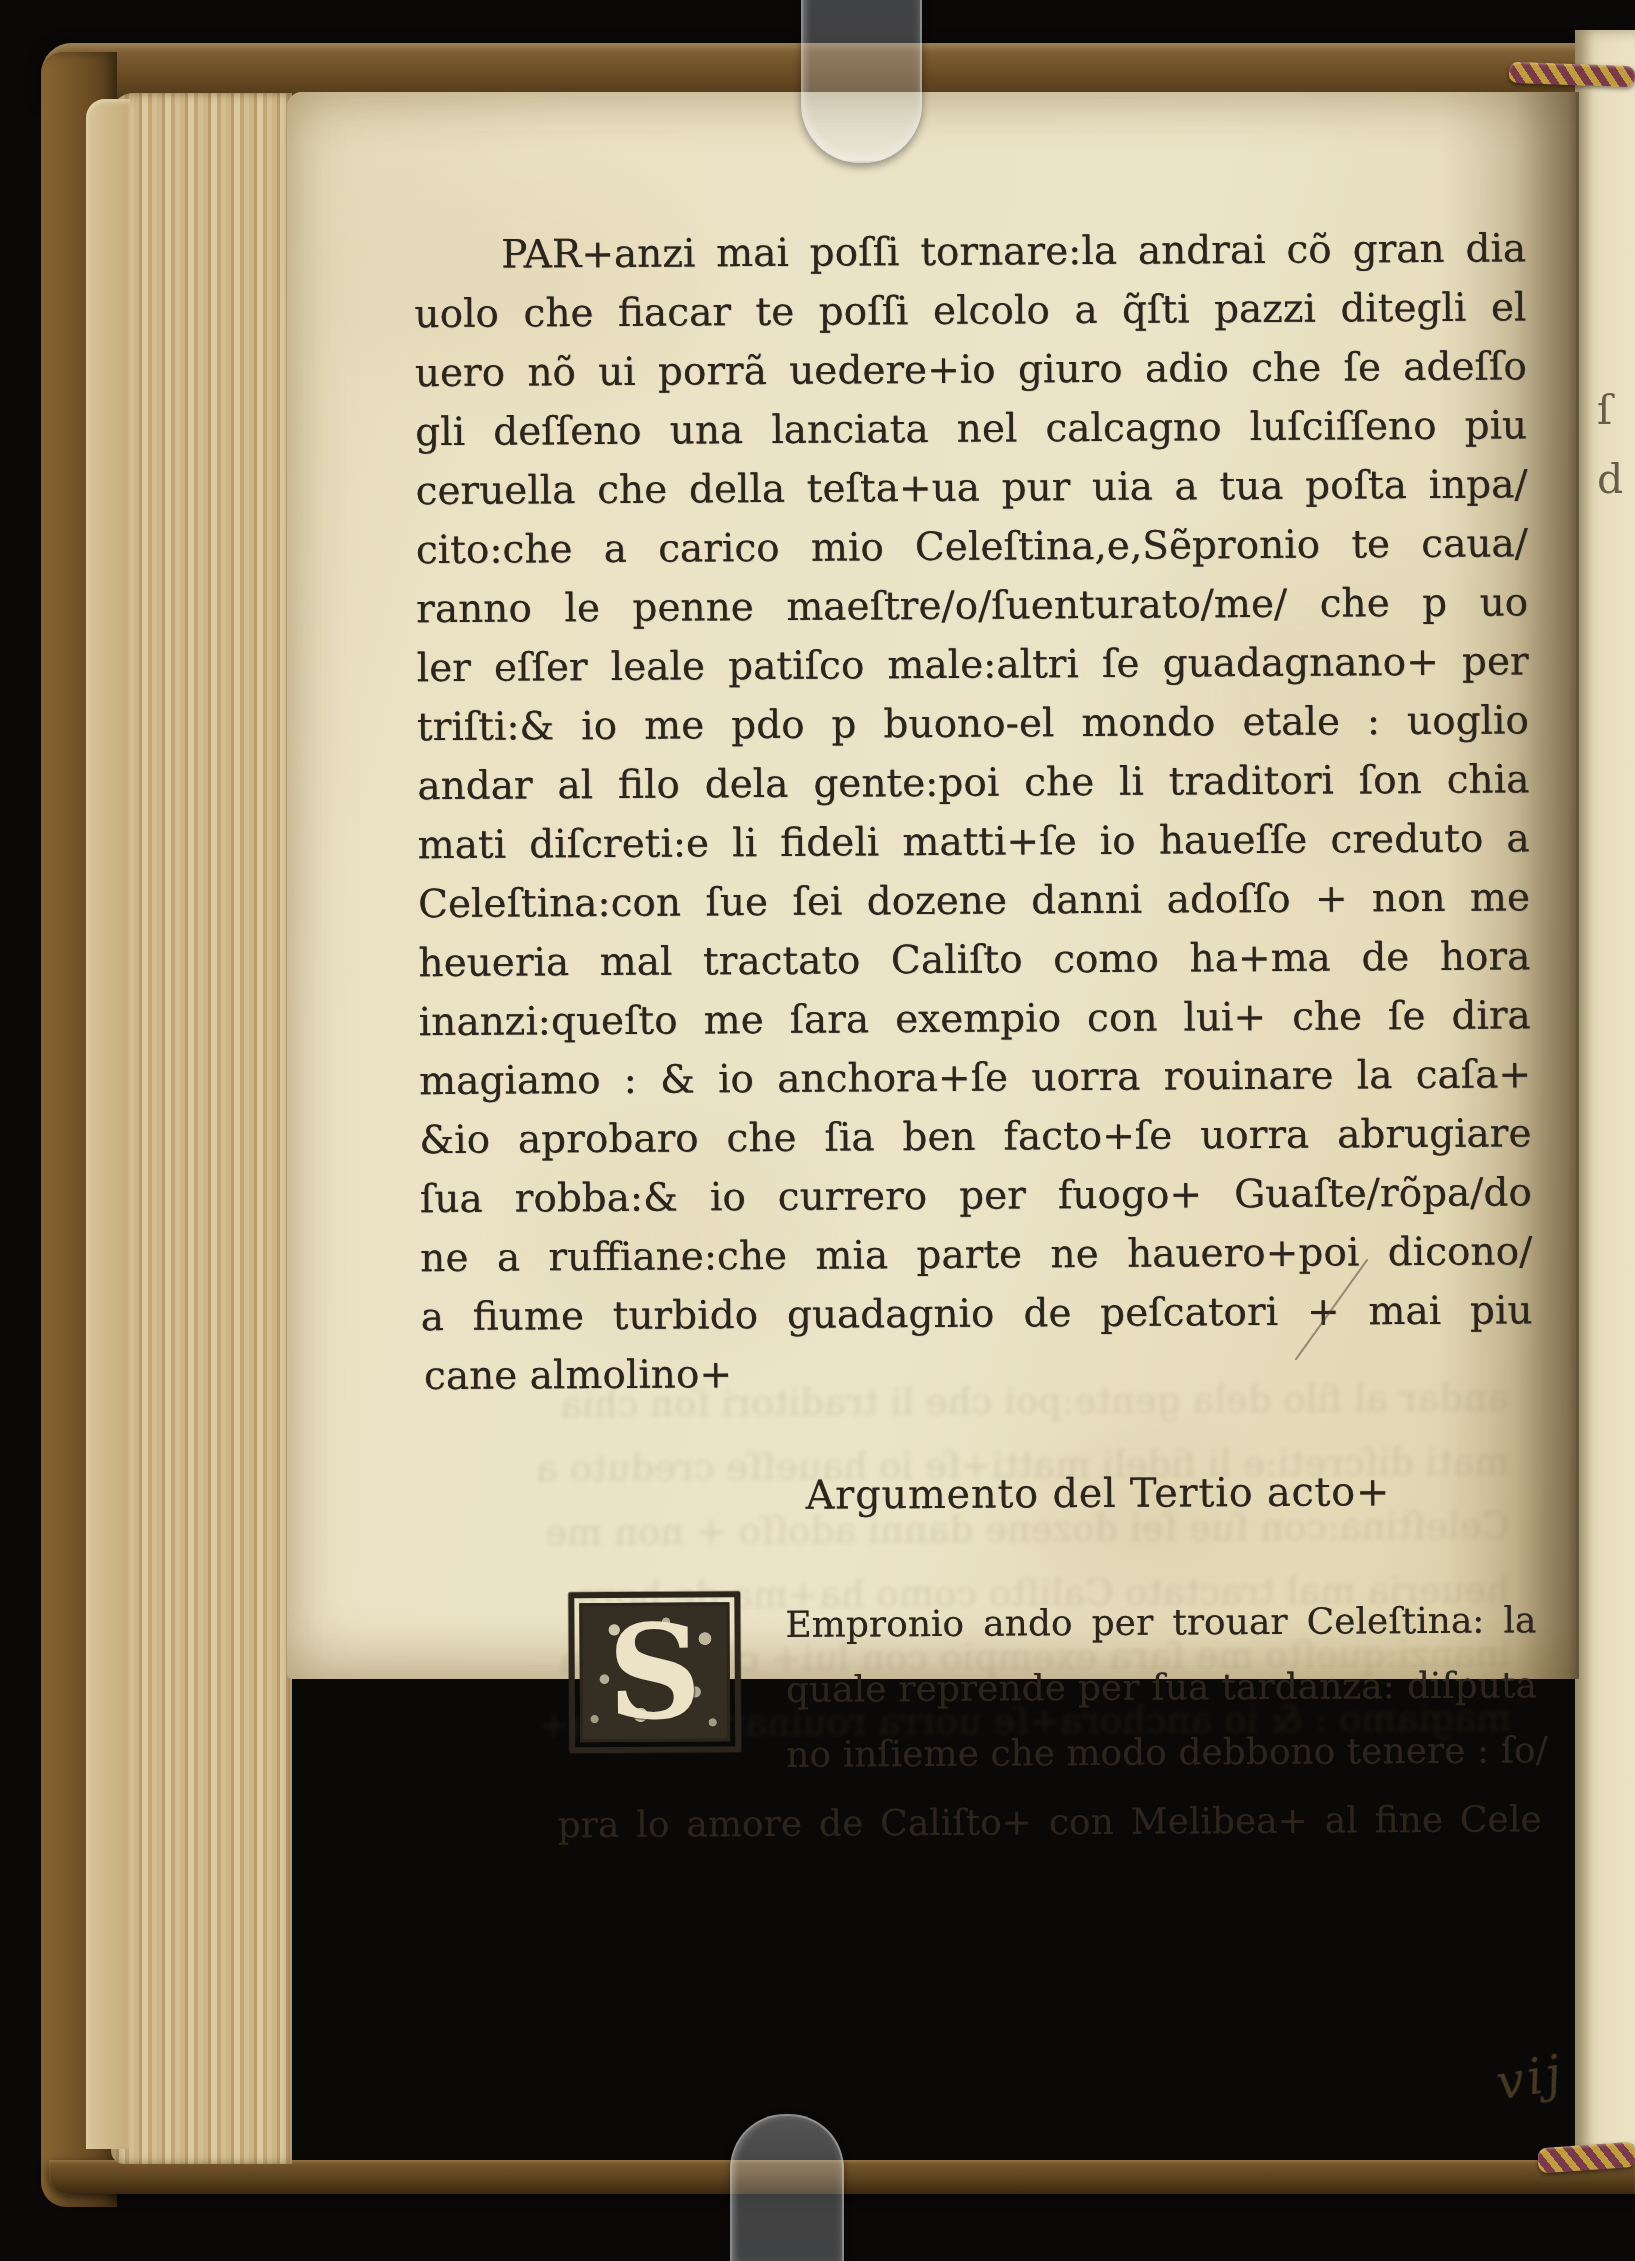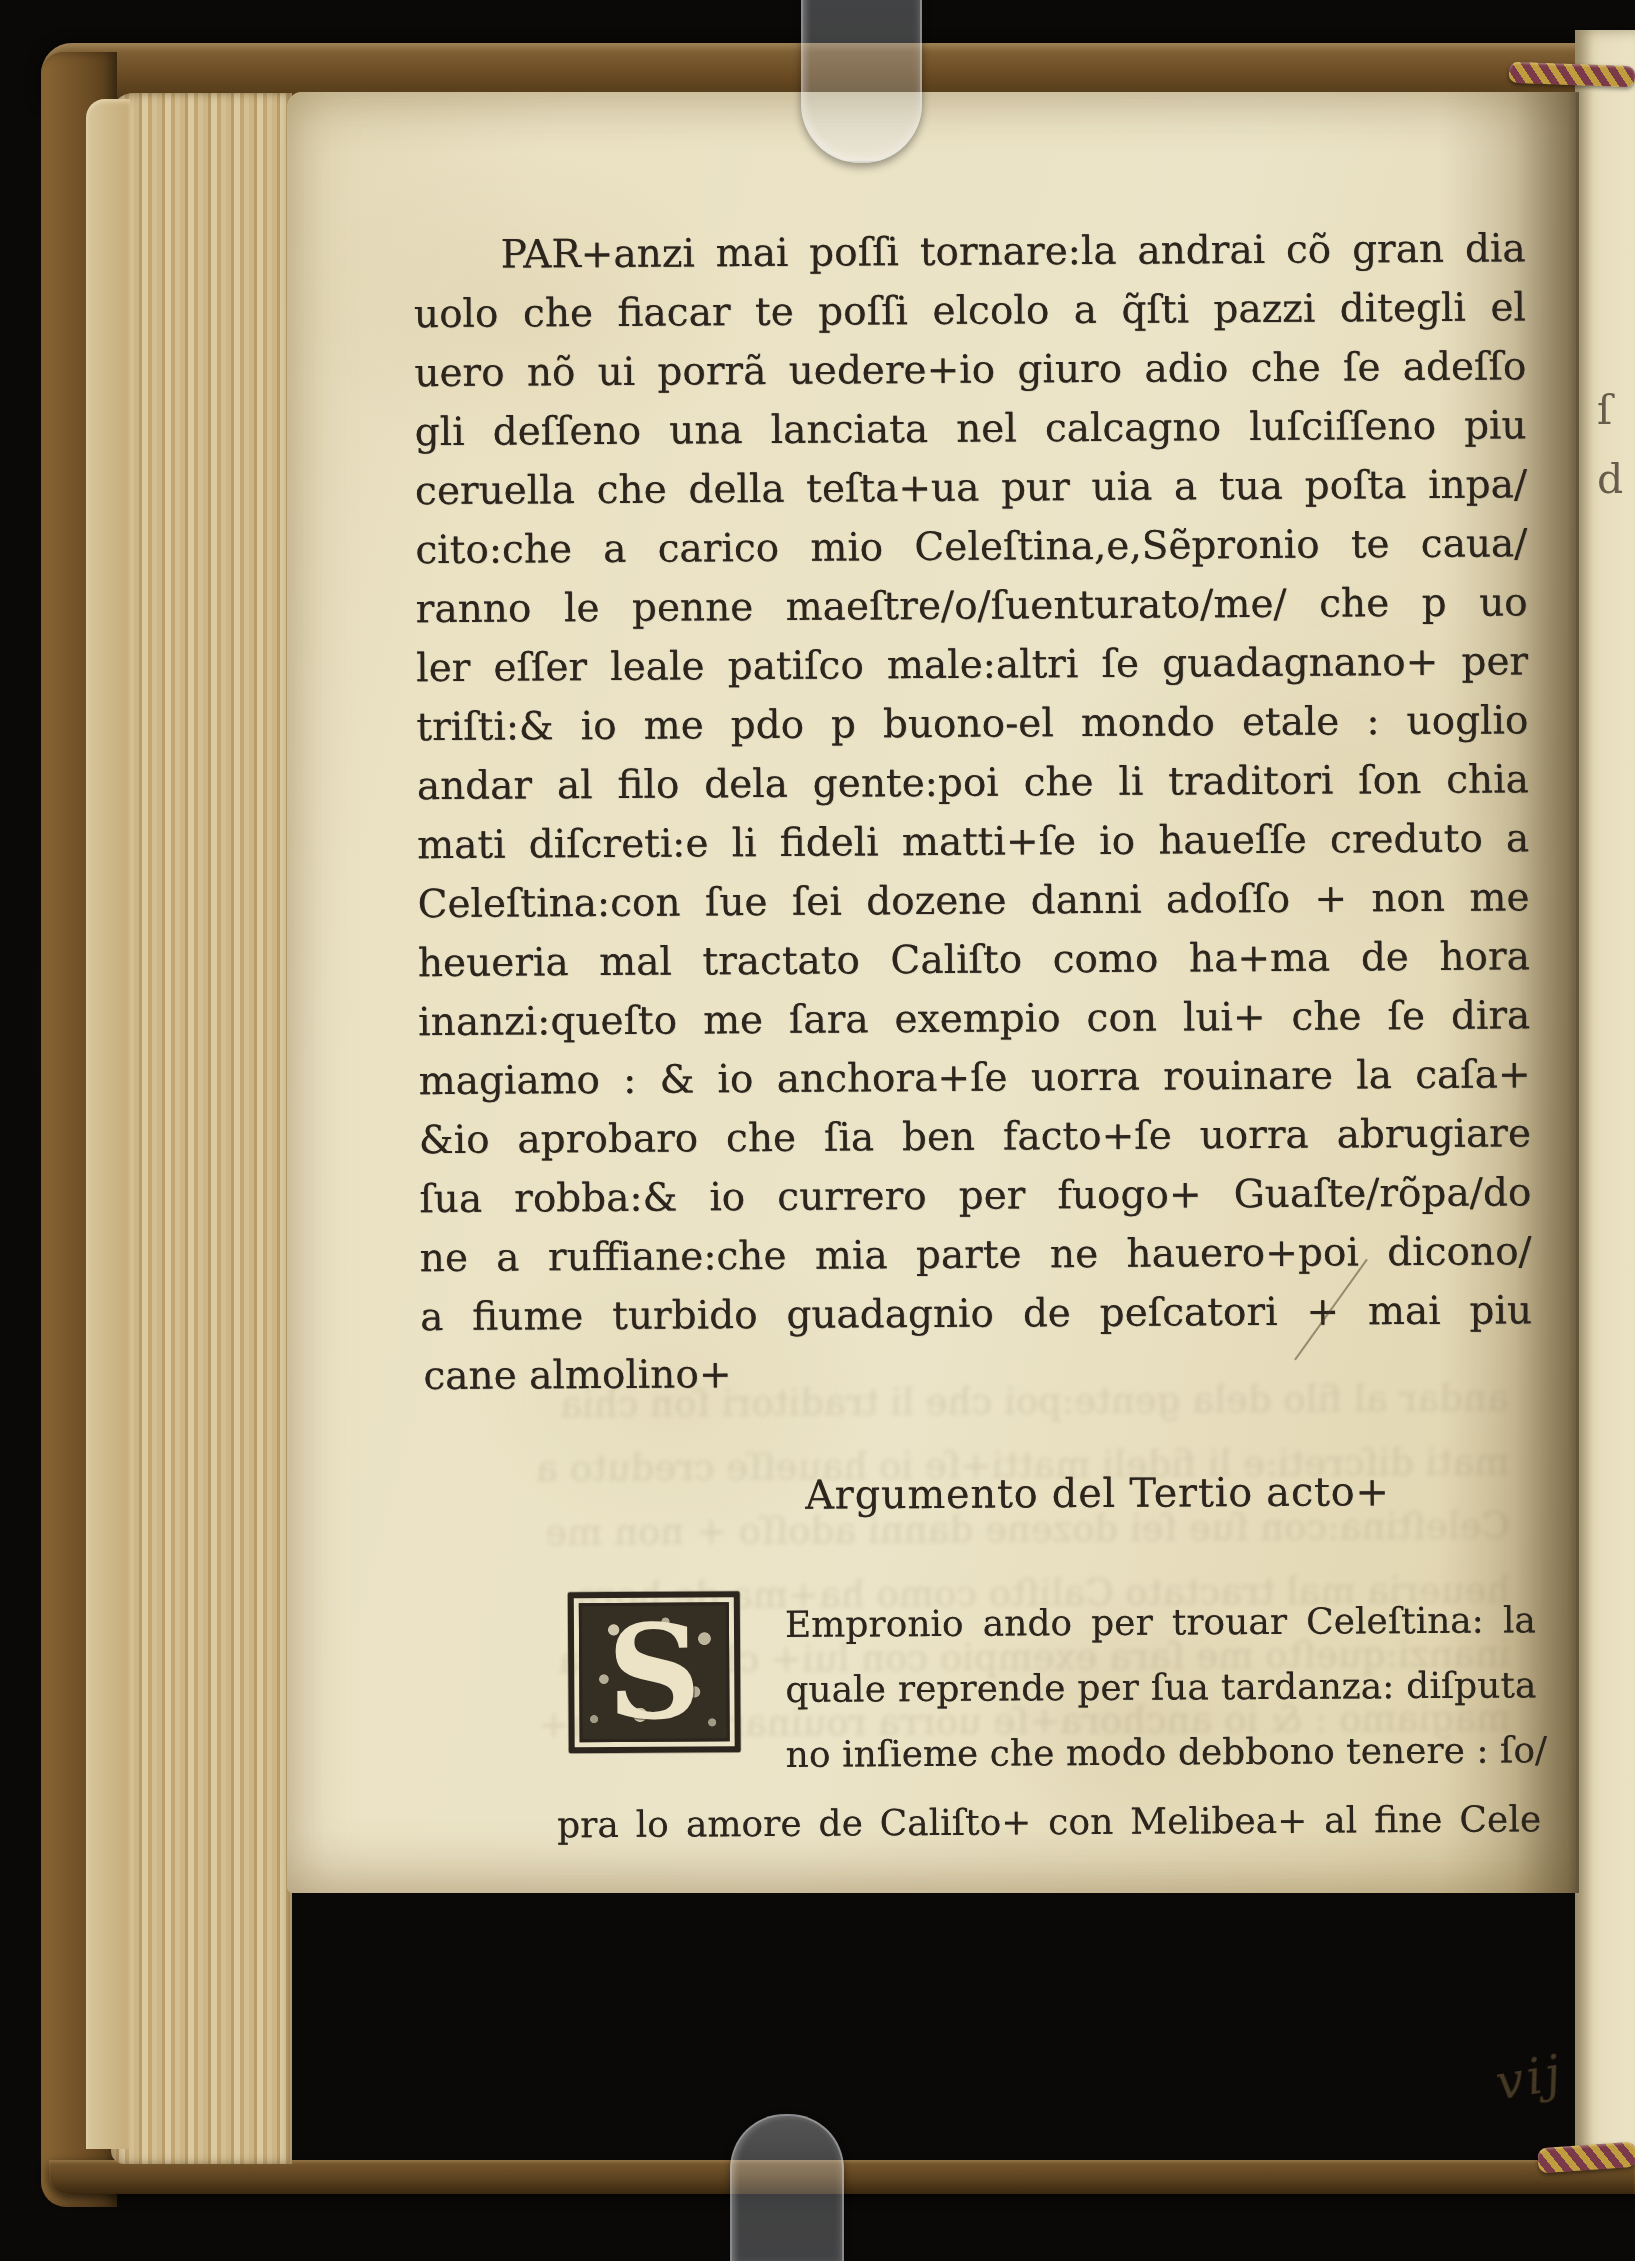--- a/index.html
+++ b/index.html
@@ -59,21 +59,21 @@
   
   .facing-page{
     position:absolute;left:1575px;top:30px;width:61px;height:2133px;z-index:2;overflow:hidden;
     background:linear-gradient(90deg,#cdbf99 0%,#e6dcba 30%,#ece3c6 100%);
     box-shadow:inset 10.4px 0 13.3px rgba(70,55,25,.4);
   }
   .fragment{position:relative;display:block;margin:0 0 21px 22px;font-size:41px;color:#4b4134;opacity:.82;}
   .fragment:first-child{margin-top:356px;}
   
   .page{
-    position:absolute;left:287px;top:92px;width:1289px;height:1801px;z-index:3;
+    position:absolute;left:287px;top:92px;width:1289px;height:1587px;z-index:3;
     border-top-left-radius:15px;border-bottom-left-radius:6px;
     background:linear-gradient(105deg,#e2d7b4 0%,#ebe2c4 16%,#ece4c8 55%,#e3d8b4 86%,#d6c9a2 100%);
     box-shadow:
       inset 0 21px 36px rgba(140,115,70,.18),
       inset 41px 0 59px -30px rgba(140,115,70,.25),
       inset -59px 0 74px -22px rgba(115,92,50,.38),
       inset 0 -28px 44px rgba(140,115,70,.22);
   }
   .page::before{ 
     content:"";position:absolute;inset:0;pointer-events:none;border-radius:inherit;

